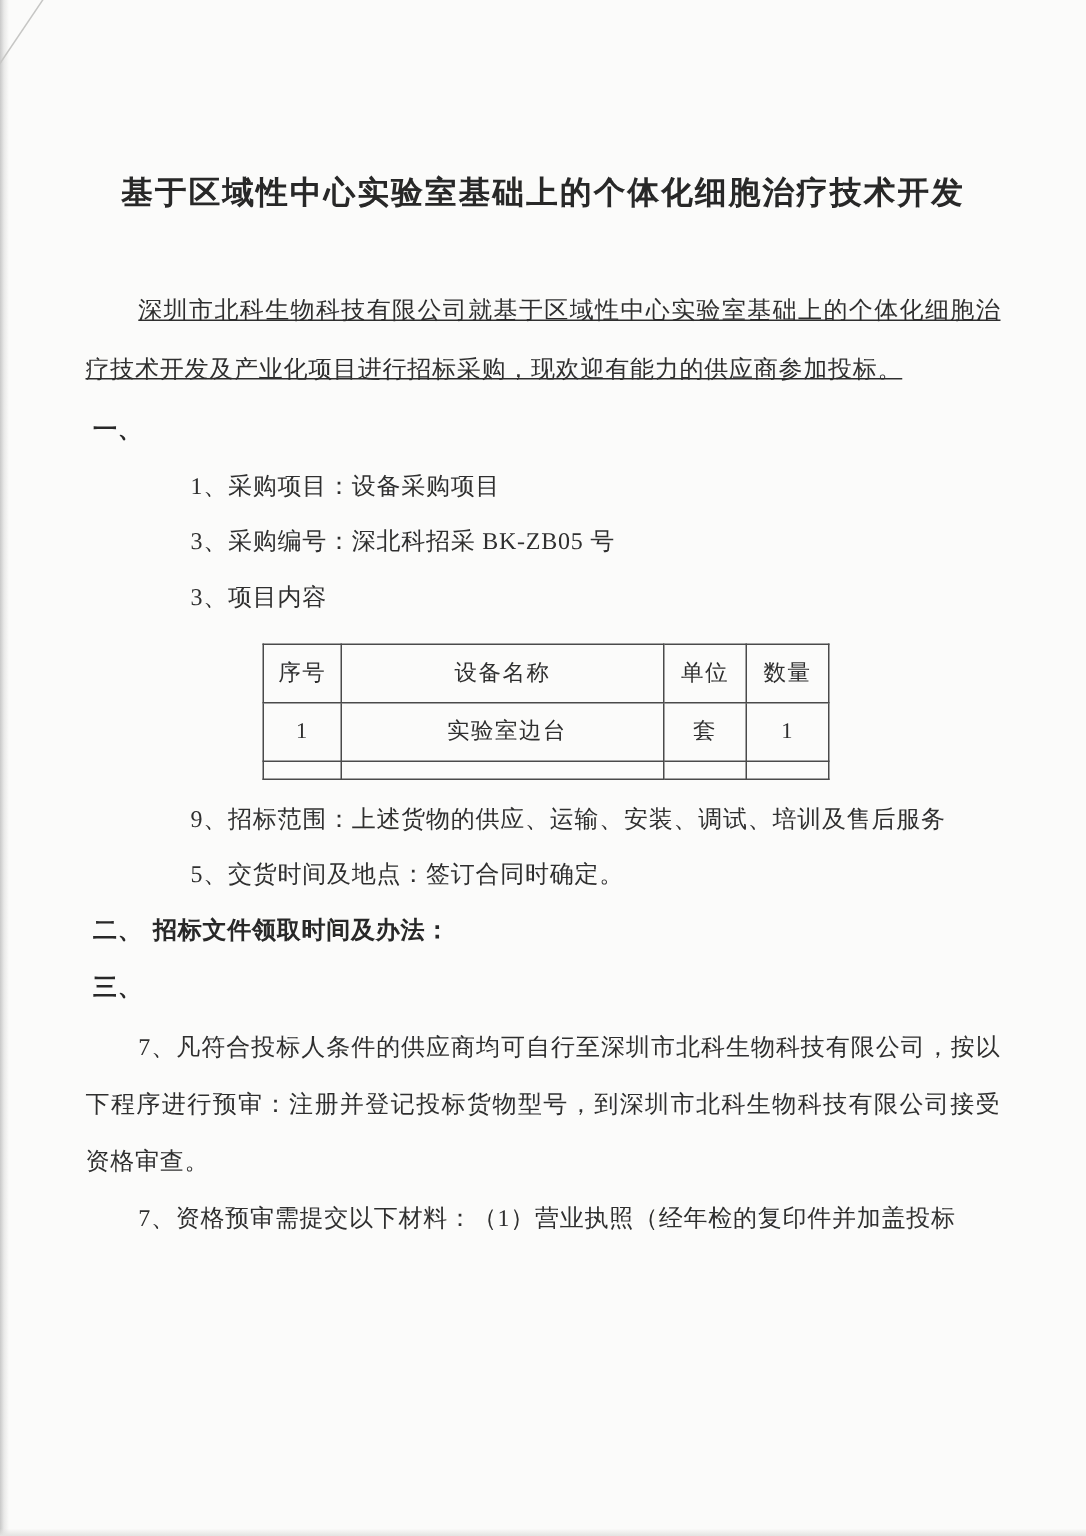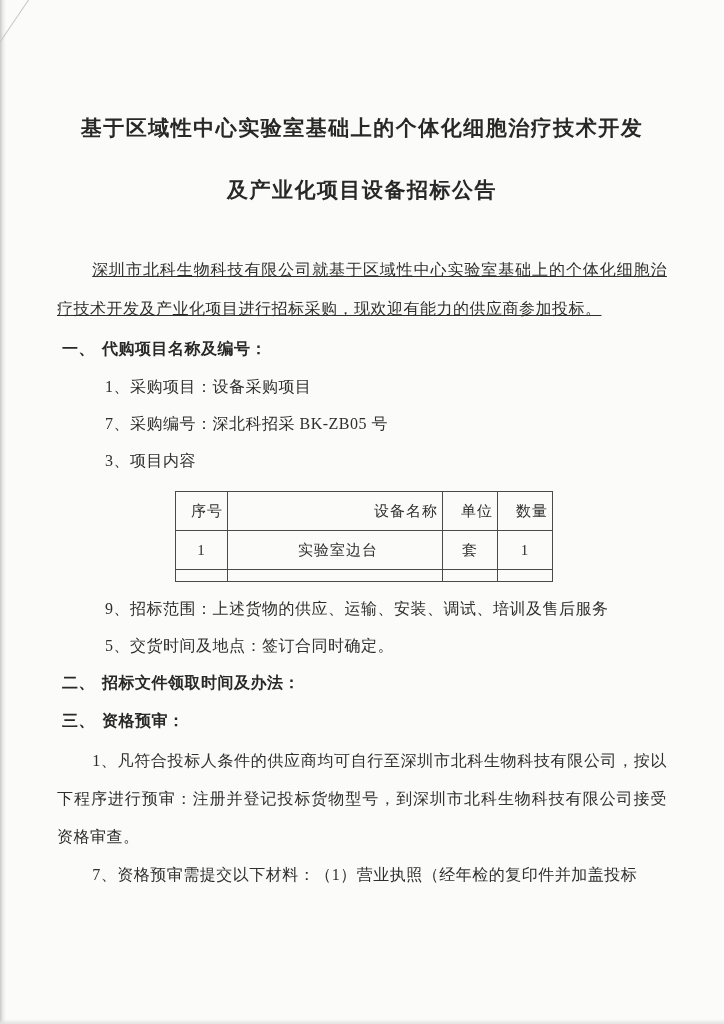--- a/index.html
+++ b/index.html
@@ -51,21 +51,21 @@
   }
   .section-heading {
     display: flex;
     font-weight: bold;
     line-height: 38px;
     margin-left: 5px;
     color: #282828;
   }
   .section-heading .num { width: 40px; flex: 0 0 40px; }
   .list-item {
-    margin-left: 48px;
+    margin-left: 70px;
     line-height: 37px;
   }
   .equip-table {
     border-collapse: collapse;
     margin: 12px 0 0 118px;
     table-layout: fixed;
     width: 377px;
     font-size: 15px;
     letter-spacing: 1px;
   }
@@ -74,21 +74,21 @@
     text-align: center;
     font-weight: normal;
     padding: 0 4px;
     overflow: hidden;
     white-space: nowrap;
   }
   .equip-table .col-seq  { width: 52px; }
   .equip-table .col-name { width: 215px; }
   .equip-table .col-unit { width: 55px; }
   .equip-table .col-qty  { width: 55px; }
-  .equip-table .hdr-row td { height: 28px; text-align: right; }
+  .equip-table .hdr-row td { height: 28px; }
   .equip-table .data-row td { height: 25px; }
   .equip-table .data-row .cell-name { text-align: center; padding-left: 10px; }
   .equip-table .empty-row td { height: 12px; }
   .after-table { margin-top: 8px; }
   .para {
     line-height: 38px;
     text-indent: 2.2em;
     text-align: justify;
   }
   .mt2 { margin-top: 2px; }
@@ -96,31 +96,29 @@
 </head>
 <body>
 
 <div class="scan-edge-left"></div>
 <div class="corner-artifact"></div>
 <div class="scan-edge-bottom"></div>
 
 <div class="page">
 
   <div class="doc-title line1">基于区域性中心实验室基础上的个体化细胞治疗技术开发</div>
-  <div class="doc-title line2">及产业化项目设备招标公告</div>
 
   <div class="intro">深圳市北科生物科技有限公司就基于区域性中心实验室基础上的个体化细胞治疗技术开发及产业化项目进行招标采购，现欢迎有能力的供应商参加投标。</div>
 
   <div class="section-heading mt2">
     <span class="num">一、</span>
-    <span>代购项目名称及编号：</span>
   </div>
 
   <div class="list-item">1、采购项目：设备采购项目</div>
-  <div class="list-item">7、采购编号：深北科招采 BK-ZB05 号</div>
+  <div class="list-item">3、采购编号：深北科招采 BK-ZB05 号</div>
   <div class="list-item">3、项目内容</div>
 
   <table class="equip-table">
     <tbody>
         <tr class="hdr-row">
       <td class="col-seq">序号</td>
       <td class="col-name">设备名称</td>
       <td class="col-unit">单位</td>
       <td class="col-qty">数量</td>
     </tr>
@@ -143,19 +141,18 @@
   <div class="list-item">5、交货时间及地点：签订合同时确定。</div>
 
   <div class="section-heading">
     <span class="num">二、</span>
     <span>招标文件领取时间及办法：</span>
   </div>
 
 
   <div class="section-heading">
     <span class="num">三、</span>
-    <span>资格预审：</span>
   </div>
 
-  <div class="para mt2">1、凡符合投标人条件的供应商均可自行至深圳市北科生物科技有限公司，按以下程序进行预审：注册并登记投标货物型号，到深圳市北科生物科技有限公司接受资格审查。</div>
+  <div class="para mt2">7、凡符合投标人条件的供应商均可自行至深圳市北科生物科技有限公司，按以下程序进行预审：注册并登记投标货物型号，到深圳市北科生物科技有限公司接受资格审查。</div>
   <div class="para">7、资格预审需提交以下材料：（1）营业执照（经年检的复印件并加盖投标</div>
 
 </div>
 
 </body></html>

